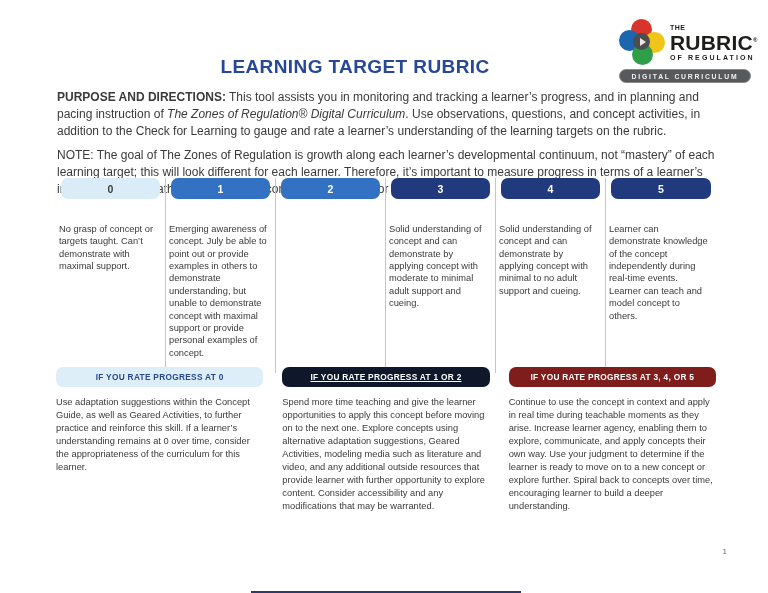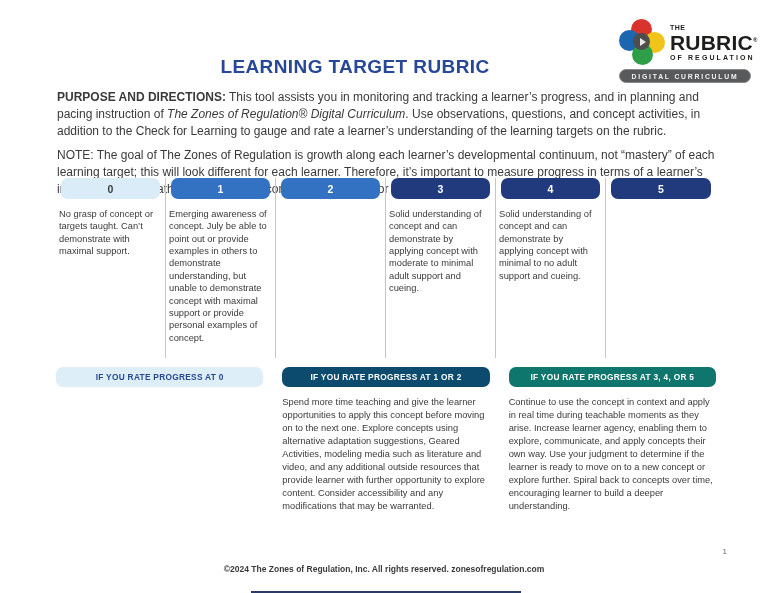--- a/index.html
+++ b/index.html
@@ -53,32 +53,32 @@
   .col { width:110px; border-right:1px solid #c5c5c5; padding:0 0 14px 0; }
   .col:last-child { border-right:none; }
   .pill {
     height:21px; margin:0 5px; border-radius:7px;
     display:flex; align-items:center; justify-content:center;
     font-size:10.5px; font-weight:bold;
   }
   .pill.light  { background:#d9ecf8; color:#3a3a3a; }
   .pill.medium { background:#3372c2; color:#ffffff; }
   .pill.dark   { background:#203a7d; color:#ffffff; }
-  .col-desc { padding:9px 7px 0 3px; font-size:9.3px; line-height:1.33; }
+  .col-desc { padding:9px 7px 0 3px; font-size:9.3px; line-height:1.33;margin-top:15px; }
 
   
   .guidance { position:absolute; top:367px; left:56px; width:660px; display:flex; gap:19px; }
   .gsec { flex:1; }
   .banner {
     height:20px; border-radius:7px; display:flex; align-items:center; justify-content:center;
     font-size:8.3px; font-weight:bold; letter-spacing:0.3px;
   }
   .banner.light  { background:#ddeef9; color:#27488f; }
-  .banner.medium { background:#0c4a6e; color:#ffffff; }
-  .banner.dark   { background:#0f766e; color:#ffffff; }
+  .banner.medium { background:#0f172a; color:#ffffff;text-decoration:underline; }
+  .banner.dark   { background:#7f1d1d; color:#ffffff; }
   .gtext { margin-top:9px; font-size:9.3px; line-height:1.4; padding-right:2px; }
 
   
   .footer {
     position:absolute; top:564px; left:0; width:768px; text-align:center;
     font-size:8.5px; font-weight:bold; color:#3a3a3a;
   }
   .pagenum { position:absolute; top:547px; right:41px; font-size:8px; color:#6b6b6b; }
   .bottom-sliver {
     position:absolute; bottom:0; left:251px; width:270px; height:2px; background:#2b3a66;
@@ -131,34 +131,35 @@
     <div class="col">
       <div class="pill dark">3</div>
       <div class="col-desc">Solid understanding of concept and can demonstrate by applying concept with moderate to minimal adult support and cueing.</div>
     </div>
     <div class="col">
       <div class="pill dark">4</div>
       <div class="col-desc">Solid understanding of concept and can demonstrate by applying concept with minimal to no adult support and cueing.</div>
     </div>
     <div class="col">
       <div class="pill dark">5</div>
+      <div class="col-desc">Learner can demonstrate knowledge of the concept independently during real-time events. Learner can teach and model concept to others.</div>
     </div>
   </div>
 
   <div class="guidance">
     <div class="gsec">
       <div class="banner light">IF YOU RATE PROGRESS AT 0</div>
+      <div class="gtext">Use adaptation suggestions within the Concept Guide, as well as Geared Activities, to further practice and reinforce this skill. If a learner’s understanding remains at 0 over time, consider the appropriateness of the curriculum for this learner.</div>
     </div>
     <div class="gsec">
       <div class="banner medium">IF YOU RATE PROGRESS AT 1 OR 2</div>
       <div class="gtext">Spend more time teaching and give the learner opportunities to apply this concept before moving on to the next one. Explore concepts using alternative adaptation suggestions, Geared Activities, modeling media such as literature and video, and any additional outside resources that provide learner with further opportunity to explore content. Consider accessibility and any modifications that may be warranted.</div>
     </div>
     <div class="gsec">
       <div class="banner dark">IF YOU RATE PROGRESS AT 3, 4, OR 5</div>
       <div class="gtext">Continue to use the concept in context and apply in real time during teachable moments as they arise. Increase learner agency, enabling them to explore, communicate, and apply concepts their own way. Use your judgment to determine if the learner is ready to move on to a new concept or explore further. Spiral back to concepts over time, encouraging learner to build a deeper understanding.</div>
     </div>
   </div>
 
-  <div class="footer">©2024 The Zones of Regulation, Inc. All rights reserved. zonesofregulation.com</div>
   <div class="pagenum">1</div>
   <div class="bottom-sliver"></div>
 
 </div>
 
 </body></html>

